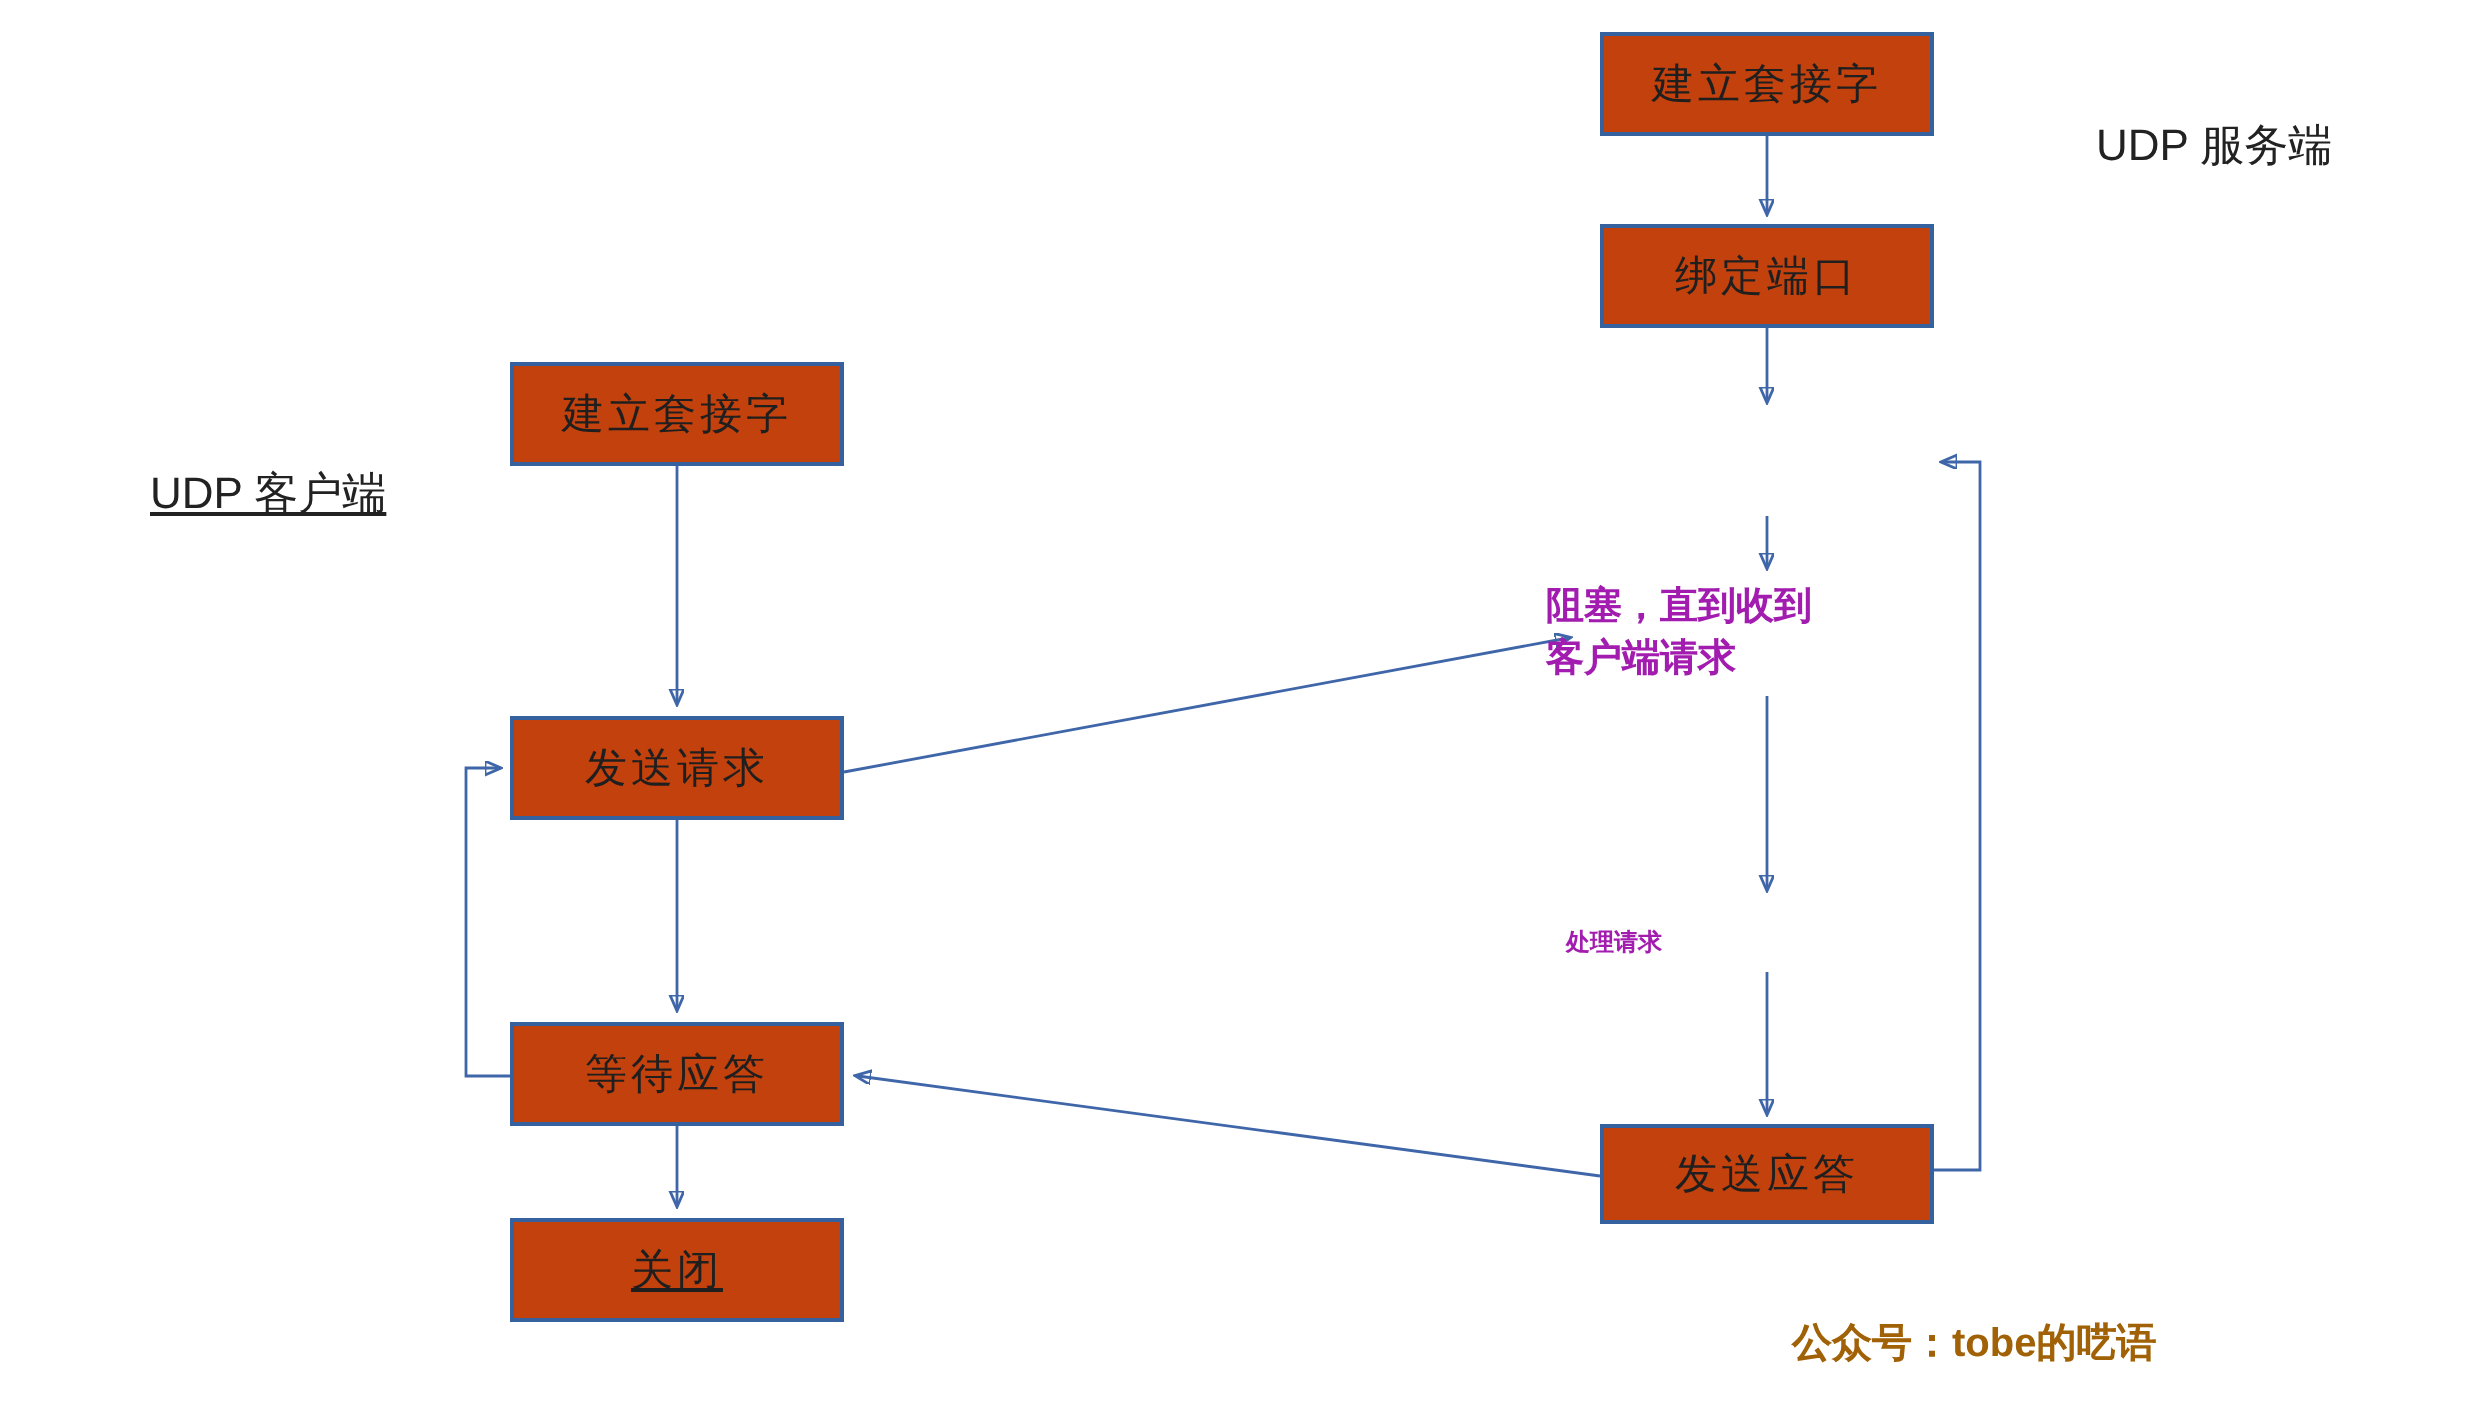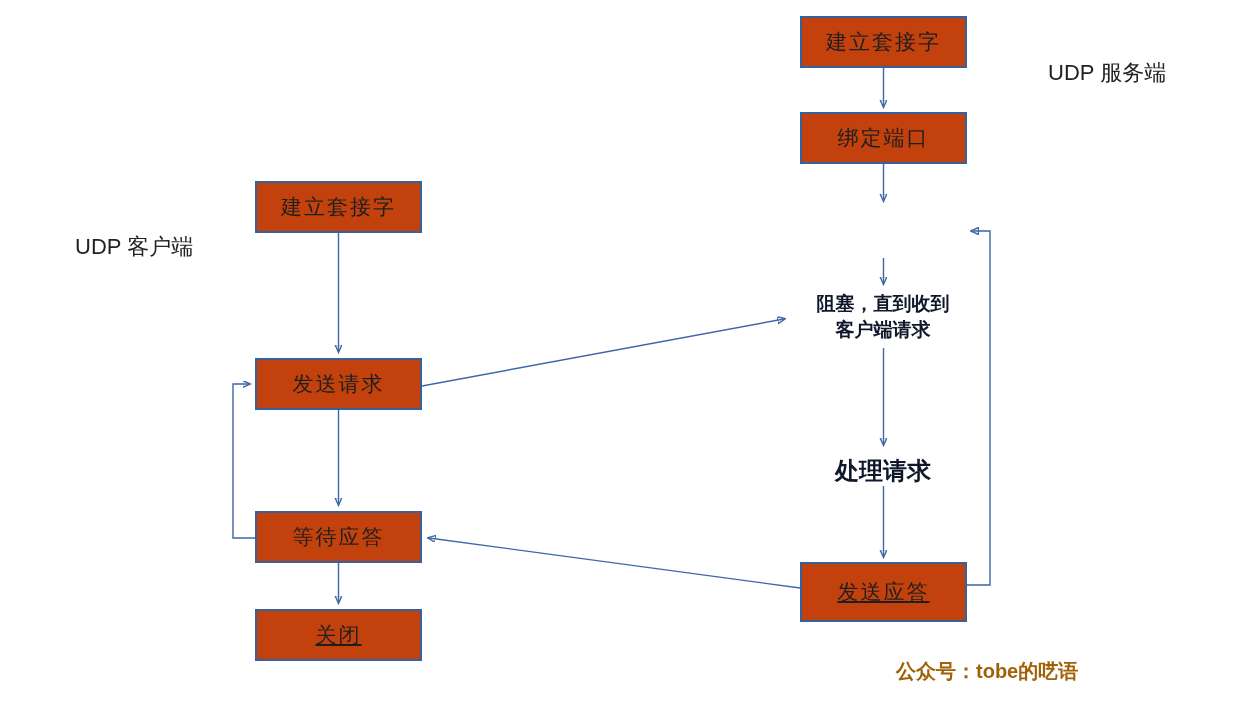--- a/index.html
+++ b/index.html
@@ -32,24 +32,24 @@
   }
   .side-title {
     position: absolute;
     font-size: 22px;
     color: #222222;
     white-space: nowrap;
     z-index: 2;
   }
   .note {
     position: absolute;
-    color: #0f172a;
+    color: #a21caf;
     font-size: 19px;
     font-weight: 600;
-    text-align: center;
+    text-align: left;
     white-space: pre-line;
     line-height: 26px;
     z-index: 2;
   }
   .footer-credit {
     position: absolute;
     left: 896px;
     top: 658px;
     font-size: 20px;
     font-weight: bold;
@@ -58,25 +58,25 @@
     z-index: 2;
   }
   
   .c-box-create { left: 255px; top: 181px; }
   .c-box-send   { left: 255px; top: 358px; }
   .c-box-wait   { left: 255px; top: 511px; }
   .c-box-close  { left: 255px; top: 609px; text-decoration: underline; }
   .s-box-create { left: 800px; top: 16px;  }
   .s-box-bind   { left: 800px; top: 112px; }
   .s-box-listen { left: 800px; top: 206px; }
-  .s-box-reply  { left: 800px; top: 562px; height: 60px; text-decoration: underline; }
-  .client-title { left: 75px;  top: 232px; }
+  .s-box-reply  { left: 800px; top: 562px; height: 50px; }
+  .client-title { left: 75px;  top: 232px; text-decoration: underline; }
   .server-title { left: 1048px; top: 58px; }
   .note-blocking { left: 773px; top: 291px; width: 220px; }
-  .note-process  { left: 783px; top: 458px; width: 200px; font-size: 24px; }
+  .note-process  { left: 783px; top: 458px; width: 200px; font-size: 12px; }
   #arrow-layer {
     position: absolute;
     left: 0; top: 0;
     width: 1240px;
     height: 702px;
     z-index: 1;
   }
   #arrow-layer path {
     fill: none;
     stroke: #3f66a9;

